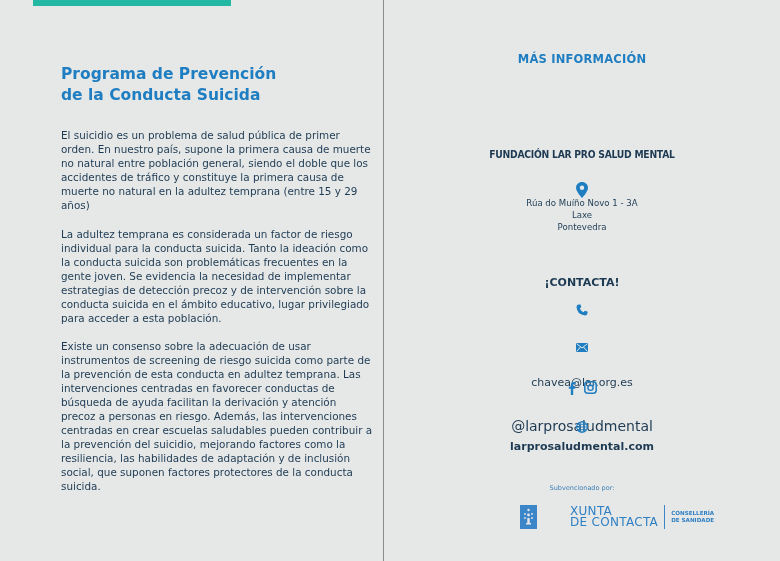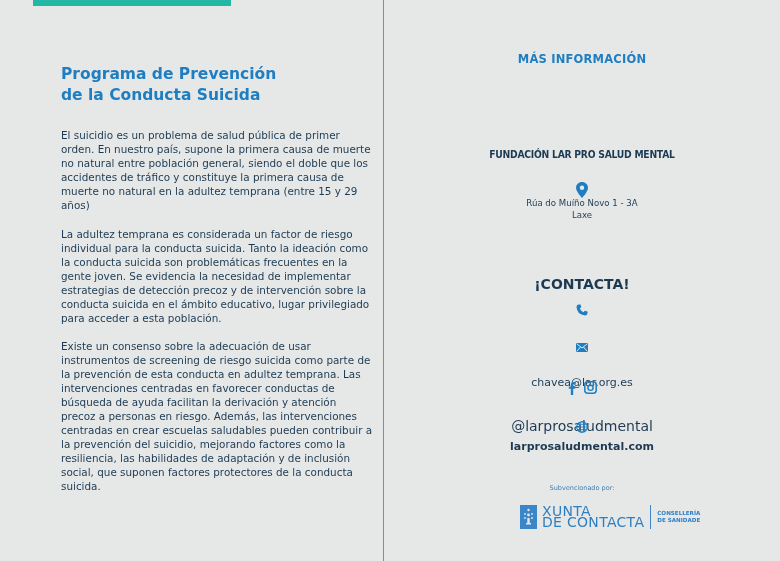--- a/index.html
+++ b/index.html
@@ -36,38 +36,38 @@
     top: 52px; color: #1f7ec1; font-weight: bold; font-size: 11.5px; letter-spacing: 0.2px;
   }
   .logo { position: absolute; left: 178px; top: 80px; width: 40px; height: 58px; }
   .foundation {
     top: 148px; color: #1d3a52; font-weight: bold; font-size: 10.5px;
     letter-spacing: -0.3px; transform: scaleX(0.88);
   }
   .icon-wrap { display: flex; justify-content: center; }
   .pin { top: 182px; }
   .address { top: 197px; color: #1d3a52; font-size: 8.6px; line-height: 12px; }
-  .contacta { top: 276px; color: #1d3a52; font-weight: bold; font-size: 14px; }
+  .contacta { top: 276px; color: #1d3a52; font-weight: bold; font-size: 11px; }
   .phone-icon { top: 304px; }
   .phone { top: 320px; color: #1d3a52; font-size: 11px; }
   .mail-icon { top: 343px; }
   .email { top: 360px; color: #1d3a52; font-size: 11px; margin-top: 16px; }
   .social-icons { top: 381px; gap: 8px; }
   .handle { top: 418px; color: #1d3a52; font-size: 14px; }
   .web-icon { top: 421px; }
   .website { top: 440px; color: #1d3a52; font-weight: bold; font-size: 11px; }
   .subv { top: 484px; color: #3e7fb5; font-size: 6.5px; }
   .xunta {
     position: absolute; left: 136px; top: 505px; display: flex; align-items: center;
   }
   .xunta-emblem {
     width: 17px; height: 24px; background: #3a86c8; margin-right: 5px;
     display: flex; align-items: center; justify-content: center;
   }
-  .xunta-text { color: #2f7fc3; font-size: 14px; line-height: 11px; font-weight: normal; letter-spacing: 0.3px; }
+  .xunta-text { color: #2f7fc3; font-size: 12px; line-height: 11px; font-weight: normal; letter-spacing: 0.3px; margin-left: 28px; }
   .xunta-sep { width: 1px; height: 24px; background: #3a86c8; margin: 0 6px 0 6px; }
   .conselleria { color: #2f7fc3; font-size: 5.6px; line-height: 7px; font-weight: bold; }
 </style>
 </head>
 <body>
 
 <div class="accent-bar"></div>
 
 <div class="page left">
   <h1 class="title">
@@ -91,20 +91,21 @@
 
   <div class="center icon-wrap pin">
     <svg width="12" height="16" viewBox="0 0 12 16">
         <path d="M6 0 C2.7 0 0 2.6 0 5.8 C0 10 6 16 6 16 C6 16 12 10 12 5.8 C12 2.6 9.3 0 6 0 Z" fill="#1f7ec1"></path>
         <circle cx="6" cy="5.8" r="2.2" fill="#e6e8e8"></circle>
       </svg>
   </div>
   <div class="center address">
     <div>Rúa do Muíño Novo 1 - 3A</div>
     <div>Laxe</div>
+    <div>Pontevedra</div>
   </div>
 
   <div class="center contacta">¡CONTACTA!</div>
 
   <div class="center icon-wrap phone-icon">
     <svg width="12" height="12" viewBox="0 0 12 12">
         <path d="M2.5 0.5 L4.5 0.5 L5.3 3.2 L3.8 4.4 Q5 7.2 7.6 8.2 L8.8 6.7 L11.5 7.5 L11.5 9.5 Q11 11.5 9 11.5 Q1 10.5 0.5 3 Q0.5 0.8 2.5 0.5 Z" fill="#1f7ec1"></path>
       </svg>
   </div>
 

